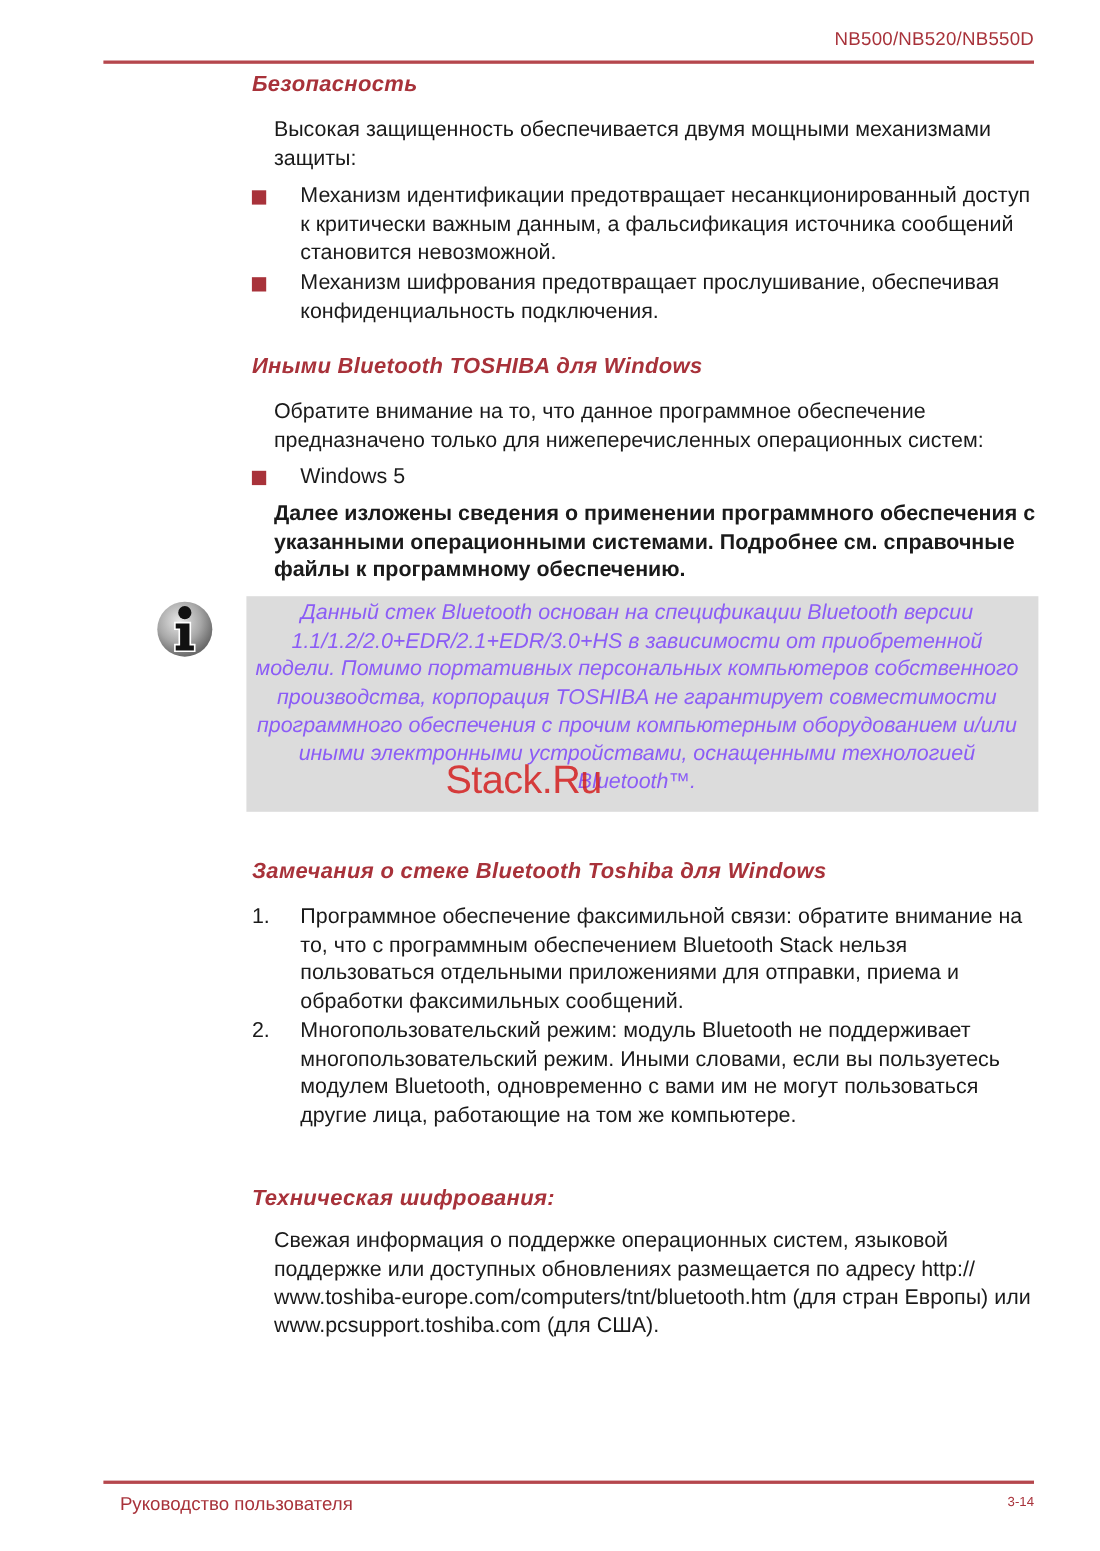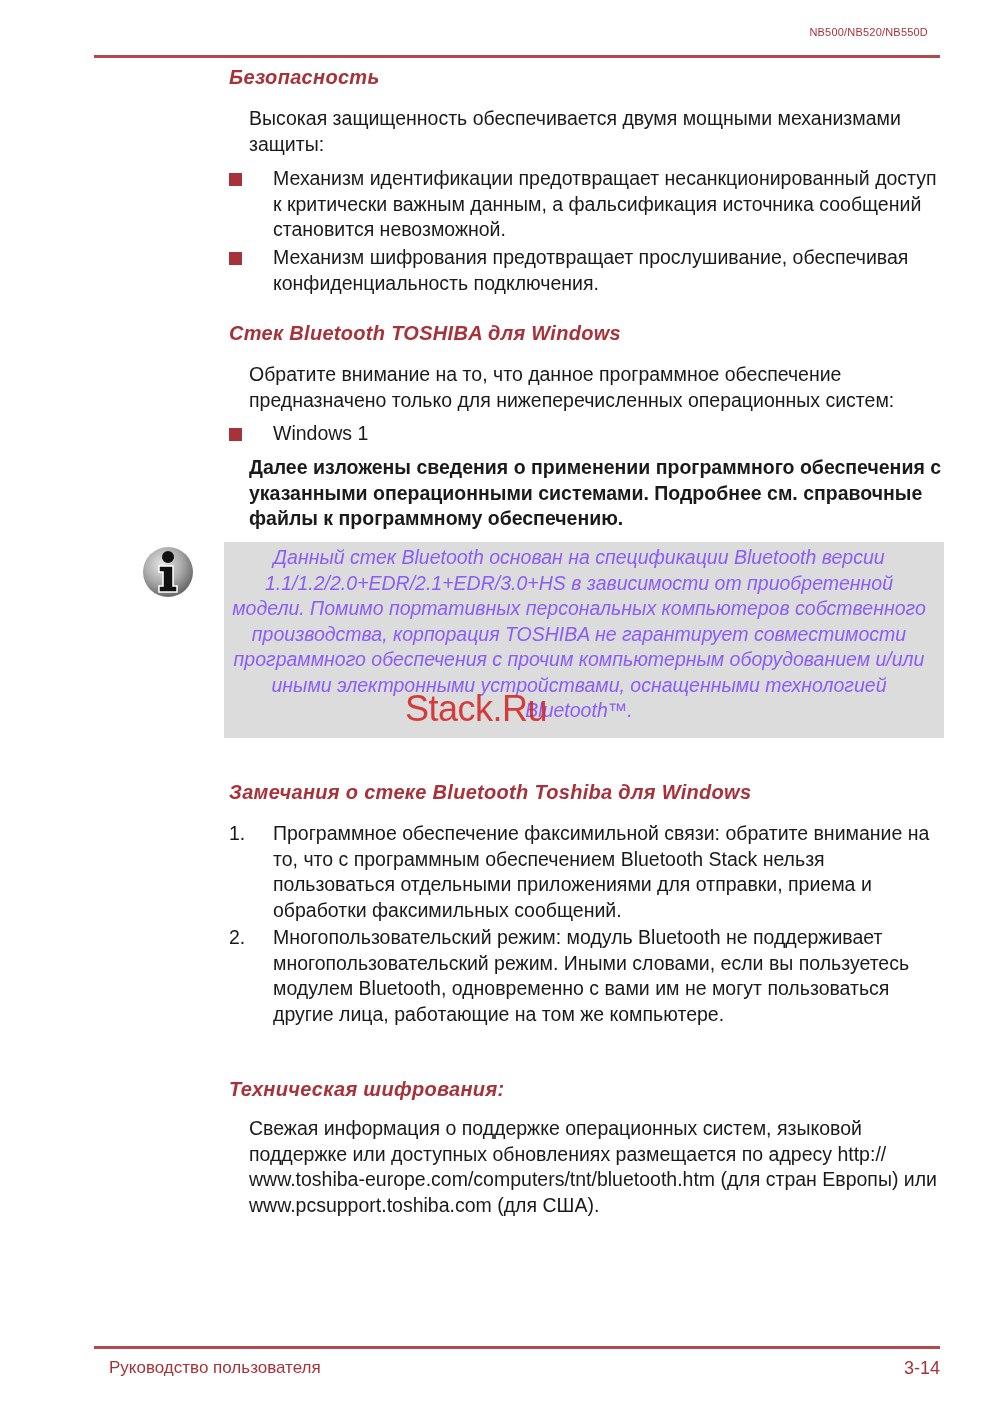--- a/index.html
+++ b/index.html
@@ -1,33 +1,33 @@
 <!DOCTYPE html>
 <html><head>
   <meta charset="utf-8">
   <style>
     html, body { margin: 0; padding: 0; background: #ffffff; }
     body {
       width: 1000px; height: 1410px; position: relative; overflow: hidden;
       font-family: "Liberation Sans", sans-serif; color: #1a1a1a;
     }
     .header-model {
-      position: absolute; right: 72px; top: 26px;
-      font-size: 11px; color: #a8323a; letter-spacing: 0.2px;
+      position: absolute; right: 60px; top: 26px;
+      font-size: 17px; color: #a8323a; letter-spacing: 0.2px;
     }
     .rule {
       position: absolute; left: 94px; width: 846px; height: 3px; background: #b5474d;
     }
     .rule.top { top: 55px; }
     .rule.bottom { top: 1346px; }
     .footer-left {
       position: absolute; left: 94px; top: 1358px; font-size: 17px; color: #a8323a; margin-left: 15px;
     }
     .footer-right {
-      position: absolute; right: 60px; top: 1358px; font-size: 18px; color: #a8323a;
+      position: absolute; right: 60px; top: 1358px; font-size: 12px; color: #a8323a;
     }
     .h {
       position: absolute; left: 229px;
       font-size: 20px; font-weight: bold; font-style: italic; color: #a8323a;
       letter-spacing: 0.3px;
     }
     .p {
       position: absolute; left: 229px; width: 715px;
       font-size: 19.5px; line-height: 25.5px; color: #1a1a1a; margin-left: 20px;
     }
@@ -71,25 +71,25 @@
 
 <div class="bullet-row" style="top:166px;">
   <span class="bullet-sq"></span>
   <span class="item-text">Механизм идентификации предотвращает несанкционированный доступ к критически важным данным, а фальсификация источника сообщений становится невозможной.</span>
 </div>
 <div class="bullet-row" style="top:245px;">
   <span class="bullet-sq"></span>
   <span class="item-text">Механизм шифрования предотвращает прослушивание, обеспечивая конфиденциальность подключения.</span>
 </div>
 
-<div class="h" style="top:322px;">Стек Bluetooth TOSHIBA для Windows</div>
+<div class="h" style="top:322px;">Иными Bluetooth TOSHIBA для Windows</div>
 <div class="p" style="top:362px;">Обратите внимание на то, что данное программное обеспечение предназначено только для нижеперечисленных операционных систем:</div>
 <div class="bullet-row" style="top:421px;">
   <span class="bullet-sq"></span>
-  <span class="item-text">Windows 1</span>
+  <span class="item-text">Windows 5</span>
 </div>
 <div class="p" style="top:455px;font-weight:bold;">Далее изложены сведения о применении программного обеспечения с указанными операционными системами. Подробнее см. справочные файлы к программному обеспечению.</div>
 
 <div class="note-box"></div>
 <div class="info-icon">
   <svg width="52" height="52" viewBox="0 0 52 52">
     <defs>
       <radialGradient id="g1" cx="40%" cy="35%" r="65%">
         <stop offset="0%" stop-color="#e8e8e8"></stop>
         <stop offset="60%" stop-color="#a8a8a8"></stop>

